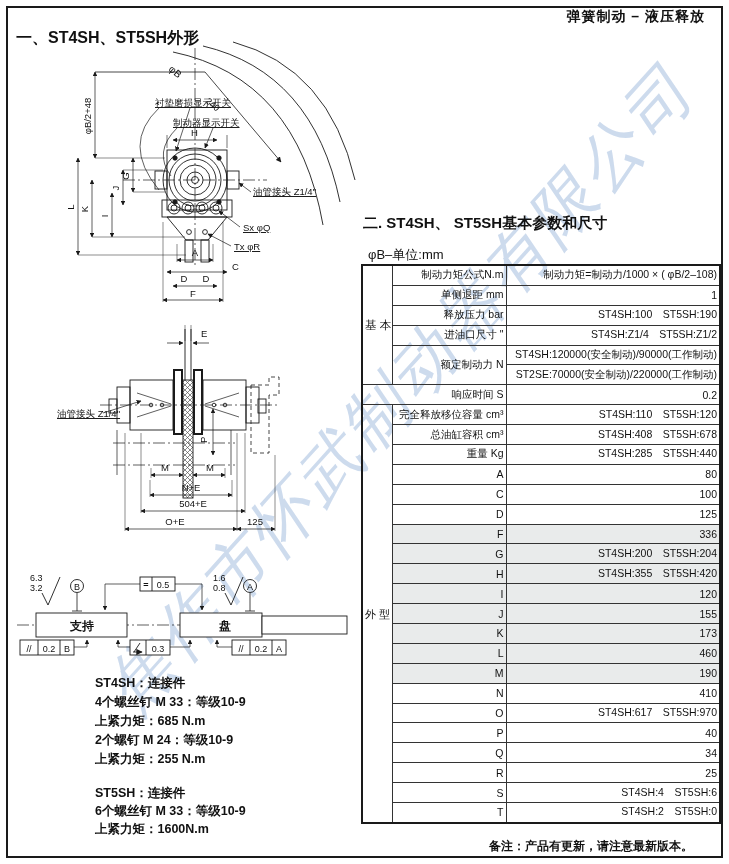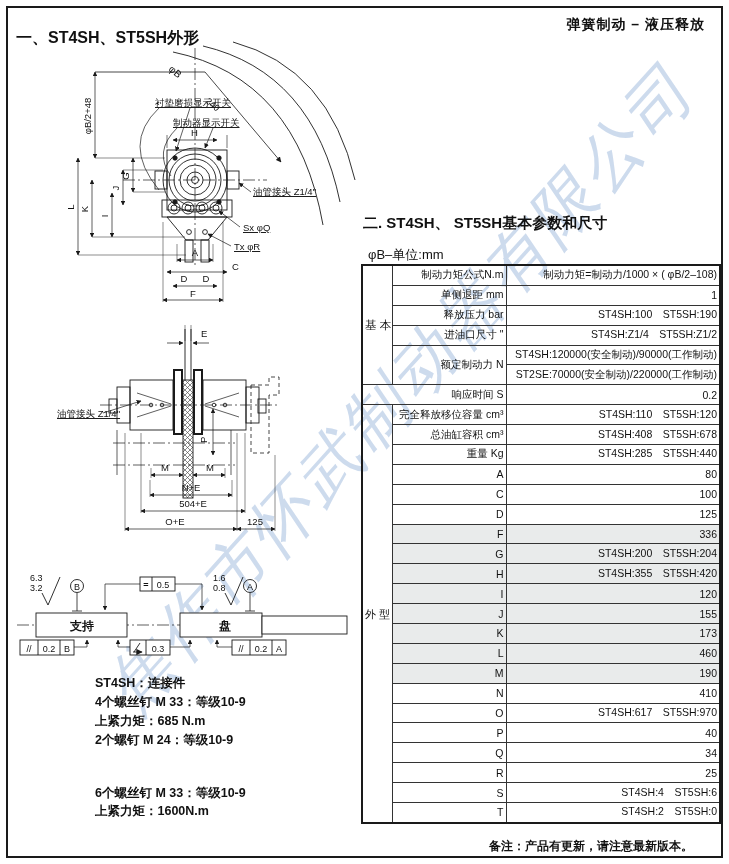--- a/index.html
+++ b/index.html
@@ -2,21 +2,21 @@
 <html><head>
 <meta charset="utf-8">
 <style>
   html,body{margin:0;padding:0;}
   body{
     width:729px;height:864px;position:relative;background:#ffffff;
     font-family:"Liberation Sans","DejaVu Sans",sans-serif;color:#111;
     overflow:hidden;
   }
   .frame{position:absolute;left:6px;top:6px;width:713px;height:848px;border:2px solid #1a1a1a;}
-  .hdr-right{position:absolute;right:24px;top:16px;font-size:14px;font-weight:bold;letter-spacing:1px;}
+  .hdr-right{position:absolute;right:24px;top:8px;font-size:14px;font-weight:bold;letter-spacing:1px;}
   .sec1{position:absolute;left:16px;top:28px;font-size:16px;font-weight:bold;}
   .sec2{position:absolute;left:363px;top:214px;font-size:15px;font-weight:bold;}
   .unit-note{position:absolute;left:368px;top:246px;font-size:13px;}
   .footer-note{position:absolute;left:489px;top:838px;font-size:12px;font-weight:bold;}
   .watermark{
     position:absolute;left:400px;top:390px;transform:translate(-50%,-50%) rotate(-48deg);
     font-size:66px;color:#9db8dc;opacity:.5;white-space:nowrap;letter-spacing:4px;
     pointer-events:none;font-style:italic;
   }
   
@@ -266,22 +266,24 @@
     <text x="70" y="74.5" text-anchor="middle">支持</text>
     <text x="213" y="74.5" text-anchor="middle">盘</text>
   </g>
 </svg>
 
 <div class="notes notes1">
   <div>ST4SH：连接件</div>
   <div>4个螺丝钉 M 33：等级10-9</div>
   <div>上紧力矩：685 N.m</div>
   <div>2个螺钉 M 24：等级10-9</div>
+  <div>上紧力矩：255 N.m</div>
 </div>
 <div class="notes notes2">
+  <div>ST5SH：连接件</div>
   <div>6个螺丝钉 M 33：等级10-9</div>
   <div>上紧力矩：1600N.m</div>
 </div>
 
 <div class="sec2">二. ST4SH、 ST5SH基本参数和尺寸</div>
 <div class="unit-note">φB–单位:mm</div>
 
 <table class="ptable">
   <colgroup>
       <col style="width:30px">

